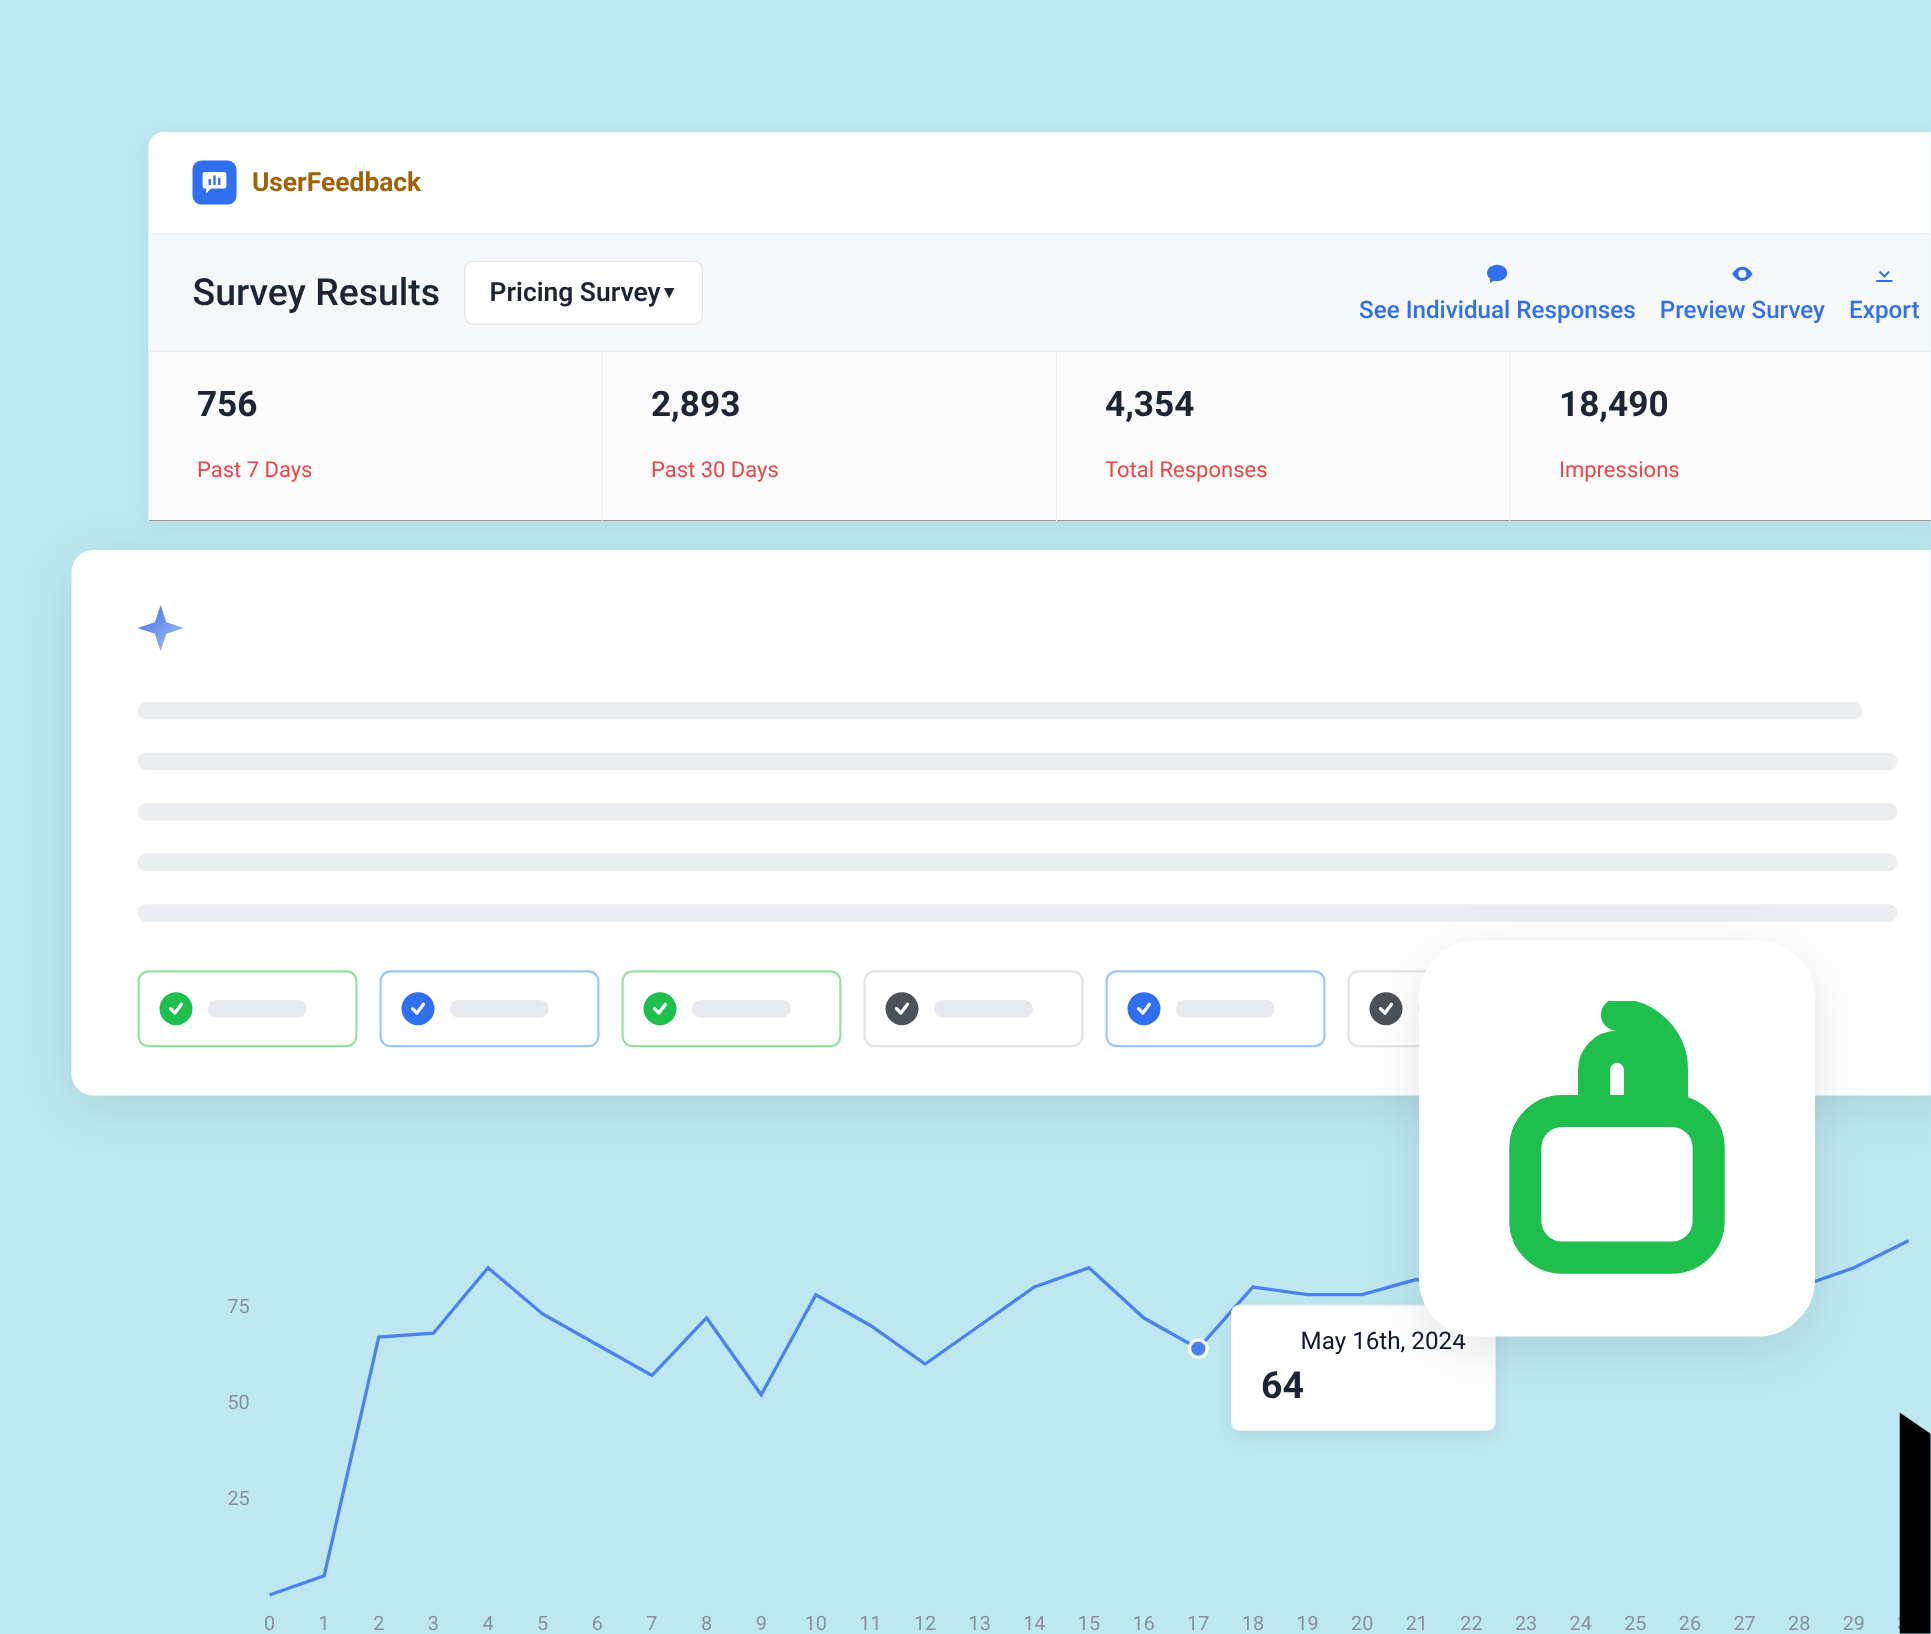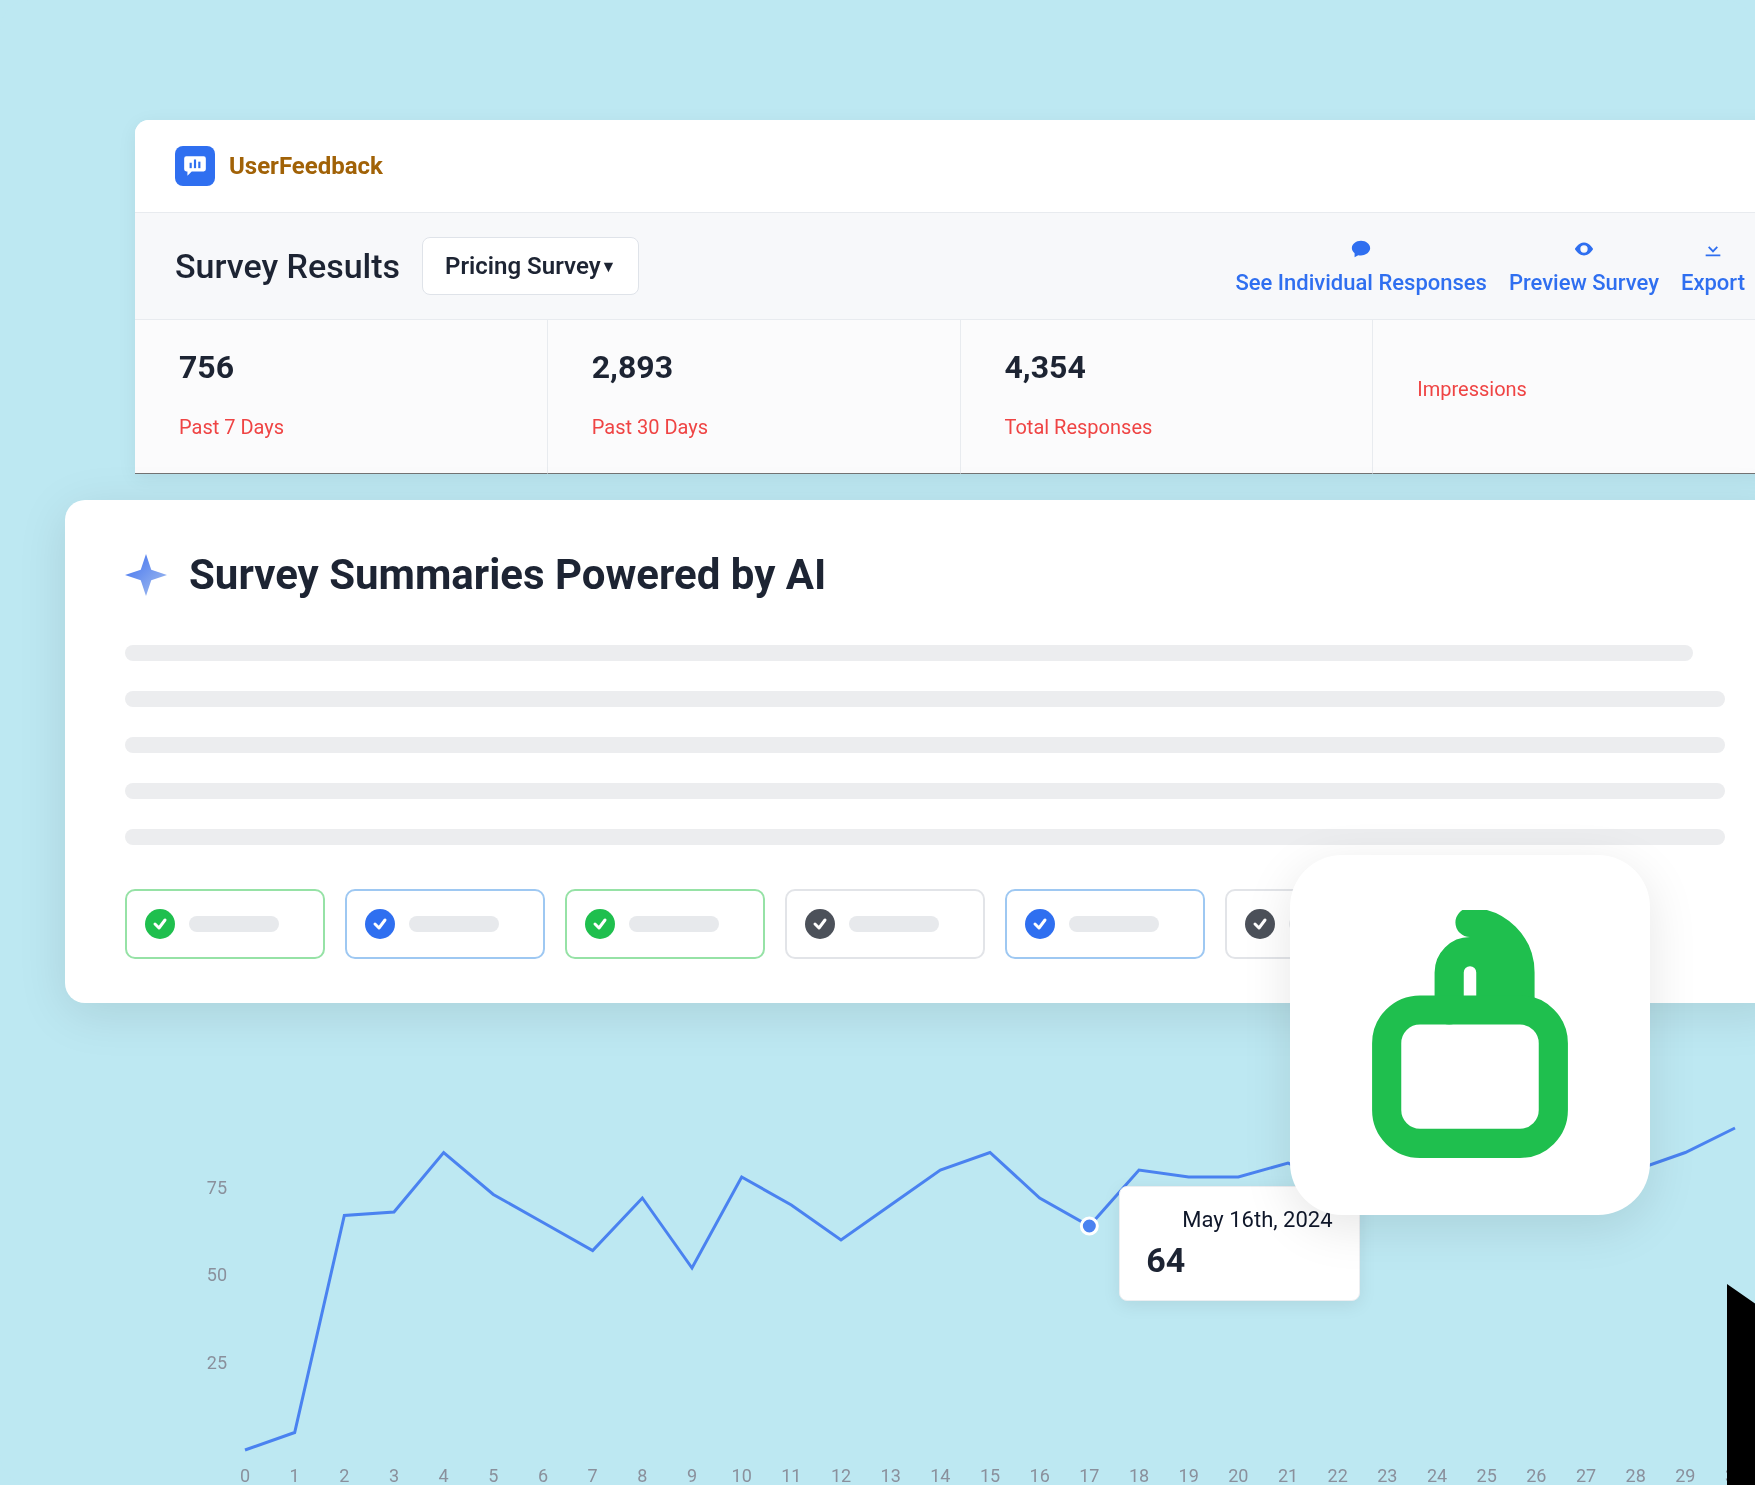--- a/index.html
+++ b/index.html
@@ -270,20 +270,21 @@
     </div>
     <div class="stat-card">
       <div class="stat-value">2,893</div>
       <div class="stat-label">Past 30 Days</div>
     </div>
     <div class="stat-card">
       <div class="stat-value">4,354</div>
       <div class="stat-label">Total Responses</div>
     </div>
     <div class="stat-card">
+      <div class="stat-value">18,490</div>
       <div class="stat-label">Impressions</div>
     </div>
   </div>
 
 </div>
 
 <div class="chart-wrap">
   <svg viewBox="0 0 1580 400" id="chart-svg">
       <g class="ytick">
         <text x="52" y="278.5" text-anchor="end">25</text>
@@ -403,21 +404,20 @@
   <div class="ai-header">
     <svg class="sparkle" viewBox="0 0 40 40">
       <defs>
         <linearGradient id="sp" x1="0" y1="0" x2="1" y2="1">
           <stop offset="0" stop-color="#3d6ff0"></stop>
             <stop offset="1" stop-color="#a9c2ee"></stop>
         </linearGradient>
       </defs>
       <path d="M20 0 L25 15 L40 20 L25 25 L20 40 L15 25 L0 20 L15 15 Z" fill="url(#sp)"></path>
     </svg>
-    <div class="ai-title">Survey Summaries Powered by AI</div>
   </div>
   <div class="skeleton-line" style="width:98%"></div>
   <div class="skeleton-line" style="width:100%"></div>
   <div class="skeleton-line" style="width:100%"></div>
   <div class="skeleton-line" style="width:100%"></div>
   <div class="skeleton-line" style="width:100%"></div>
 
   <div class="chips-row" id="chips-row">
       <div class="chip green">
         <div class="check">

